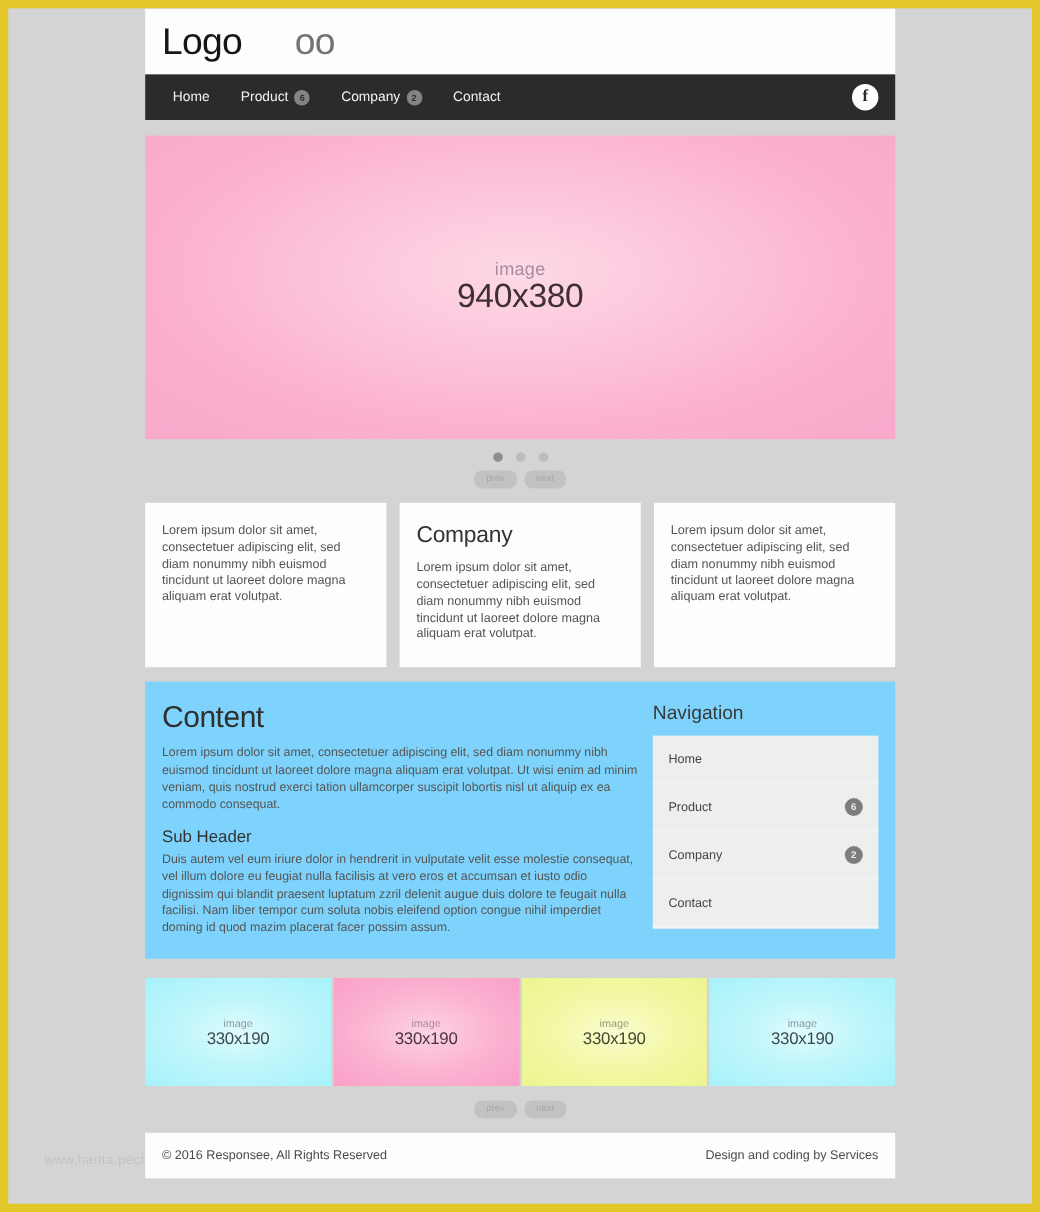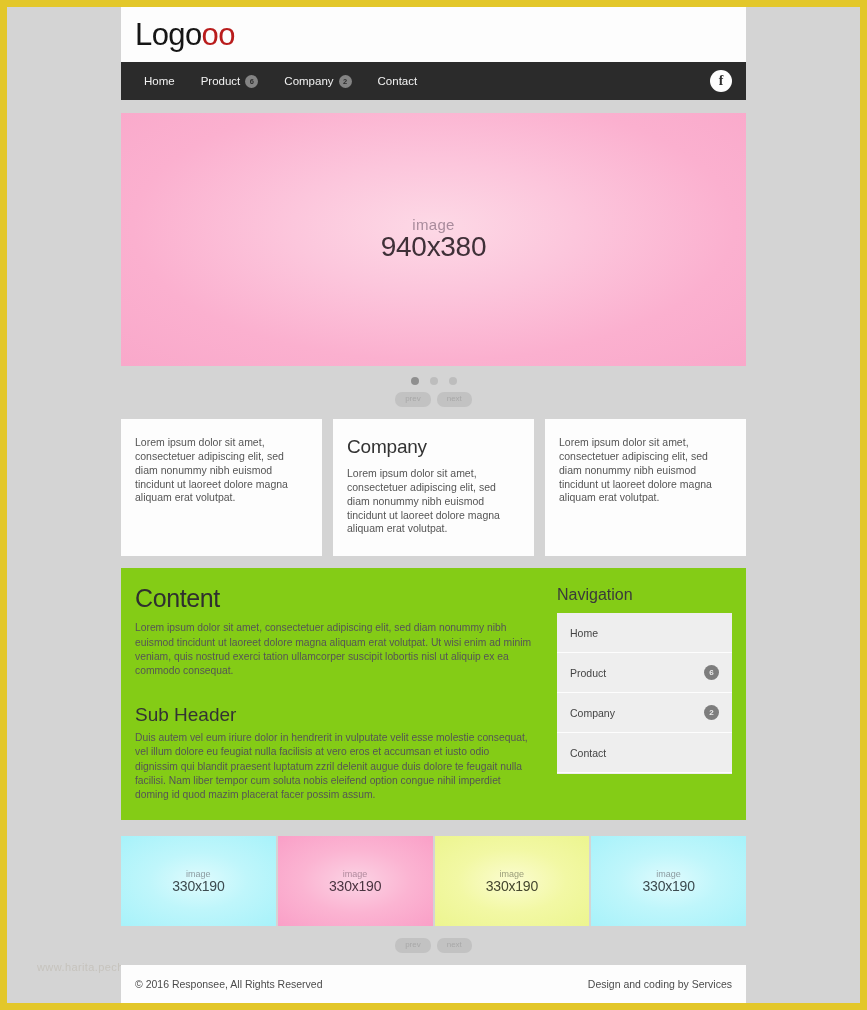--- a/index.html
+++ b/index.html
@@ -55,21 +55,21 @@
     display: flex;
     align-items: center;
   }
   .logo {
     font-size: 31px;
     line-height: 1;
     color: #161616;
     letter-spacing: -0.6px;
   }
   .logo .b { font-weight: normal; }
-  .logo .t { font-weight: normal; color: #b91c1c; }
+  .logo .t { font-weight: normal; color: #737373; margin-left: 44px; }
 
   
   .navbar {
     background: #2b2b2b;
     height: 38px;
     display: flex;
     align-items: center;
     padding: 0 8px 0 10px;
   }
   .nav-items {
@@ -189,38 +189,38 @@
   }
   .col p {
     font-size: 10.5px;
     line-height: 1.32;
     color: #555;
   }
 
   
   .content-band {
     margin-top: 12px;
-    background: #84cc16;
+    background: #7dd3fc;
     display: flex;
     padding: 16px 14px 18px;
-    gap: 22px;
+    gap: 9px;
   }
   .content-main { width: 400px; }
   .content-main h2 {
     font-size: 25px;
     font-weight: normal;
     color: #2f2f2f;
     letter-spacing: -0.4px;
     margin-bottom: 8px;
   }
   .content-main h3 {
-    font-size: 19px;
+    font-size: 14px;
     font-weight: normal;
     color: #333;
-    margin: 26px 0 5px;
+    margin: 11px 0 5px;
   }
   .content-main p {
     font-size: 10.3px;
     line-height: 1.38;
     color: #555;
   }
 
   .side-nav { flex: 1; padding-top: 2px; }
   .side-nav h2 {
     font-size: 16px;

